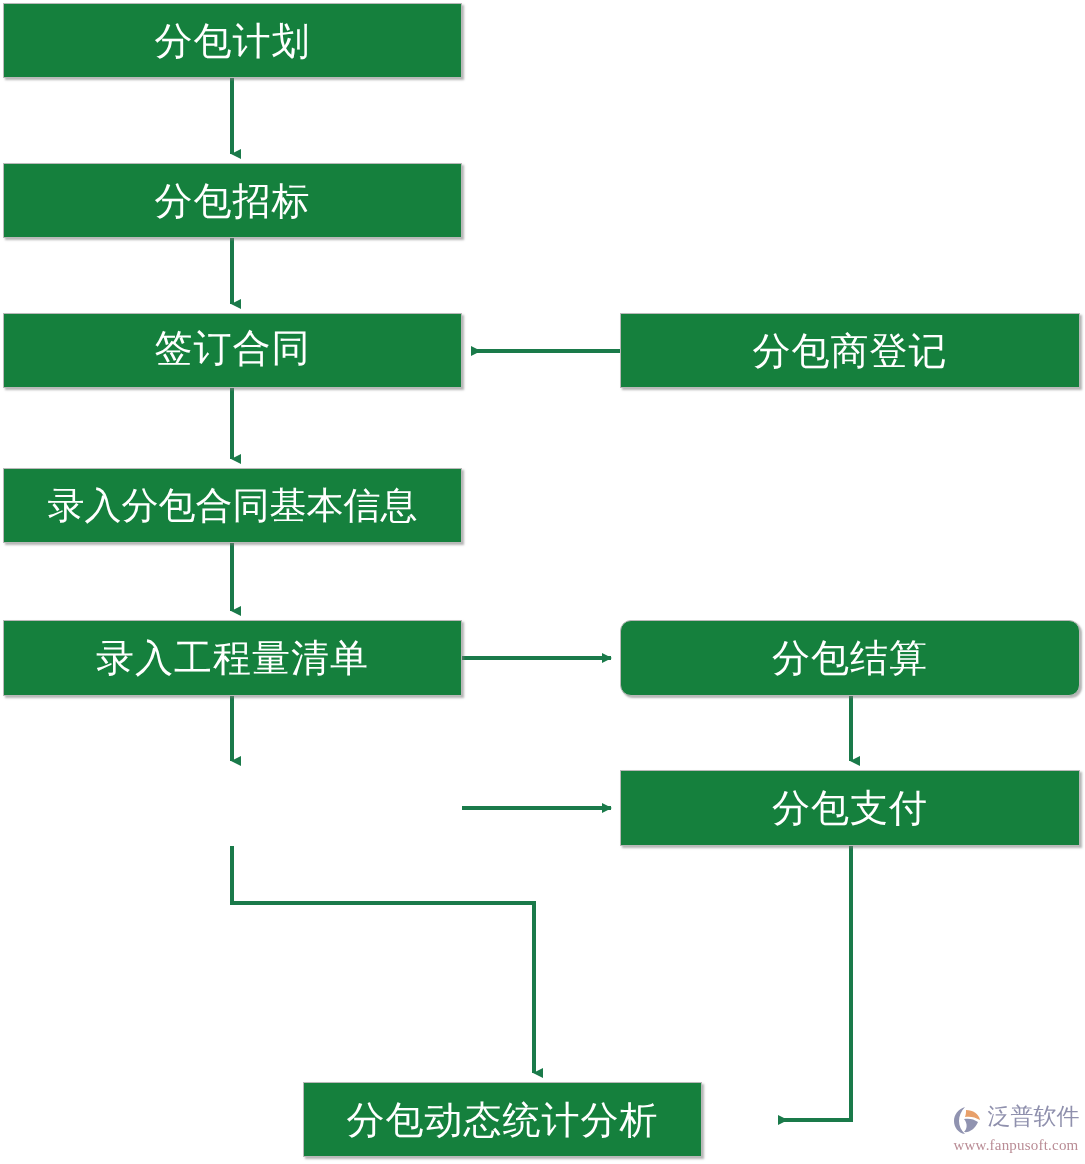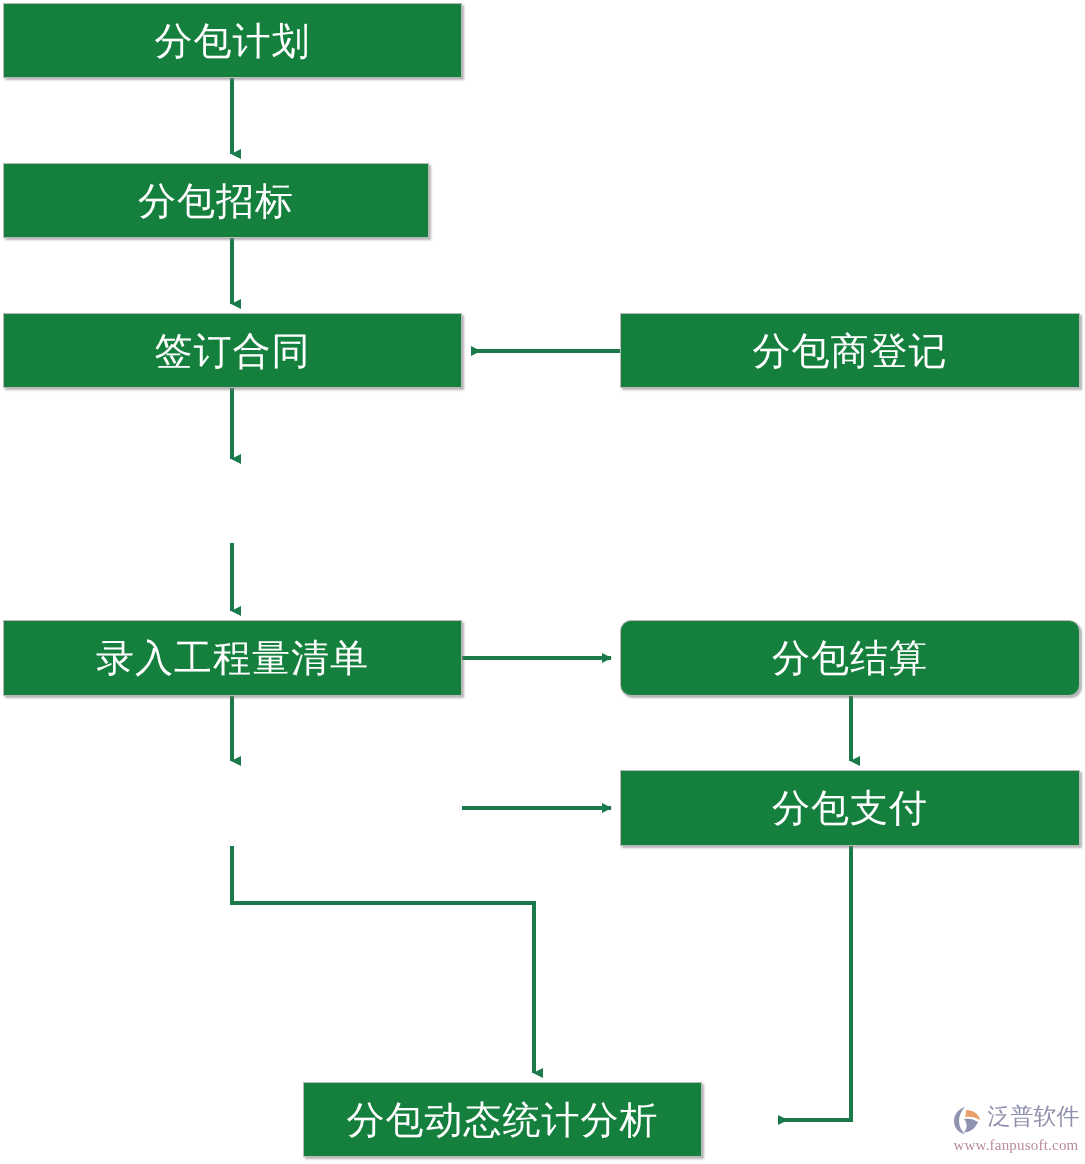--- a/index.html
+++ b/index.html
@@ -147,32 +147,35 @@
 
     <g>
       <path d="M851,846 L851,1120 L779,1120" fill="none" stroke="#1a7a4a" stroke-width="4" marker-end="url(#ah-left)"></path>
     </g>
   </svg>
 
   <div class="node" style="left:3px;  top:3px;    width:459px; height:75px;">
     <span class="node-label">分包计划</span>
   </div>
 
-  <div class="node" style="left:3px;  top:163px;  width:426px; height:75px;">
+  <div class="node" style="left:3px;  top:163px;  width:459px; height:75px;">
     <span class="node-label">分包招标</span>
   </div>
 
-  <div class="node" style="left:3px;  top:313px;  width:459px; height:75px;">
+  <div class="node" style="left:3px;  top:313px;  width:459px; height:75px;font-family:Liberation Mono, monospace;">
     <span class="node-label">签订合同</span>
   </div>
 
   <div class="node" style="left:620px;top:313px;  width:460px; height:75px;">
     <span class="node-label">分包商登记</span>
   </div>
 
+  <div class="node narrow" style="left:3px;  top:468px;  width:459px; height:75px;">
+    <span class="node-label">录入分包合同基本信息</span>
+  </div>
 
   <div class="node" style="left:3px;  top:620px;  width:459px; height:76px;">
     <span class="node-label">录入工程量清单</span>
   </div>
 
   <div class="node" style="left:620px;top:620px;  width:460px; height:76px;border-radius:11px;">
     <span class="node-label">分包结算</span>
   </div>
 
 

